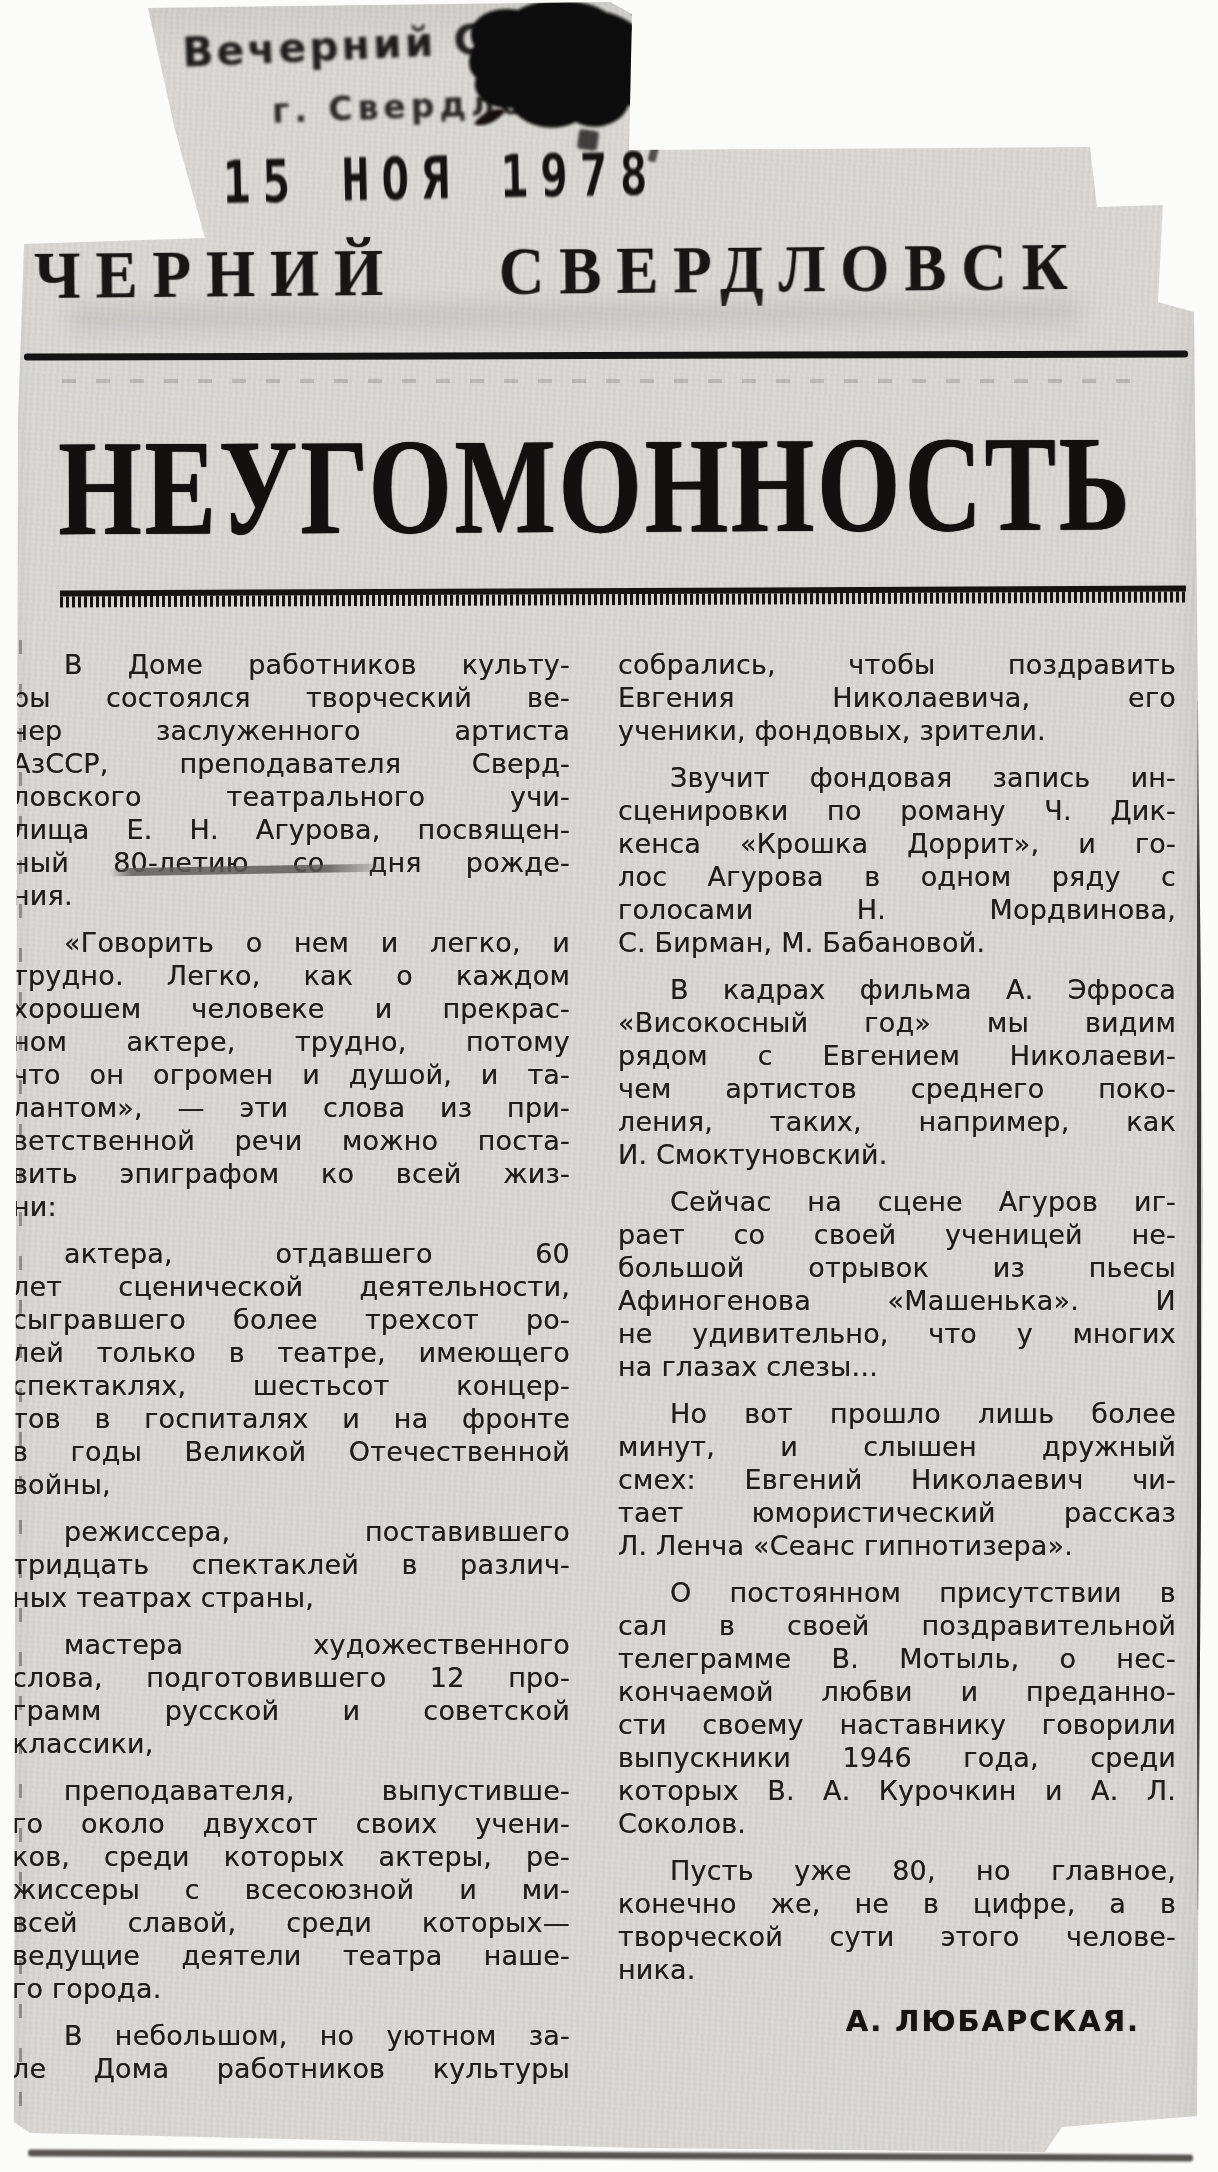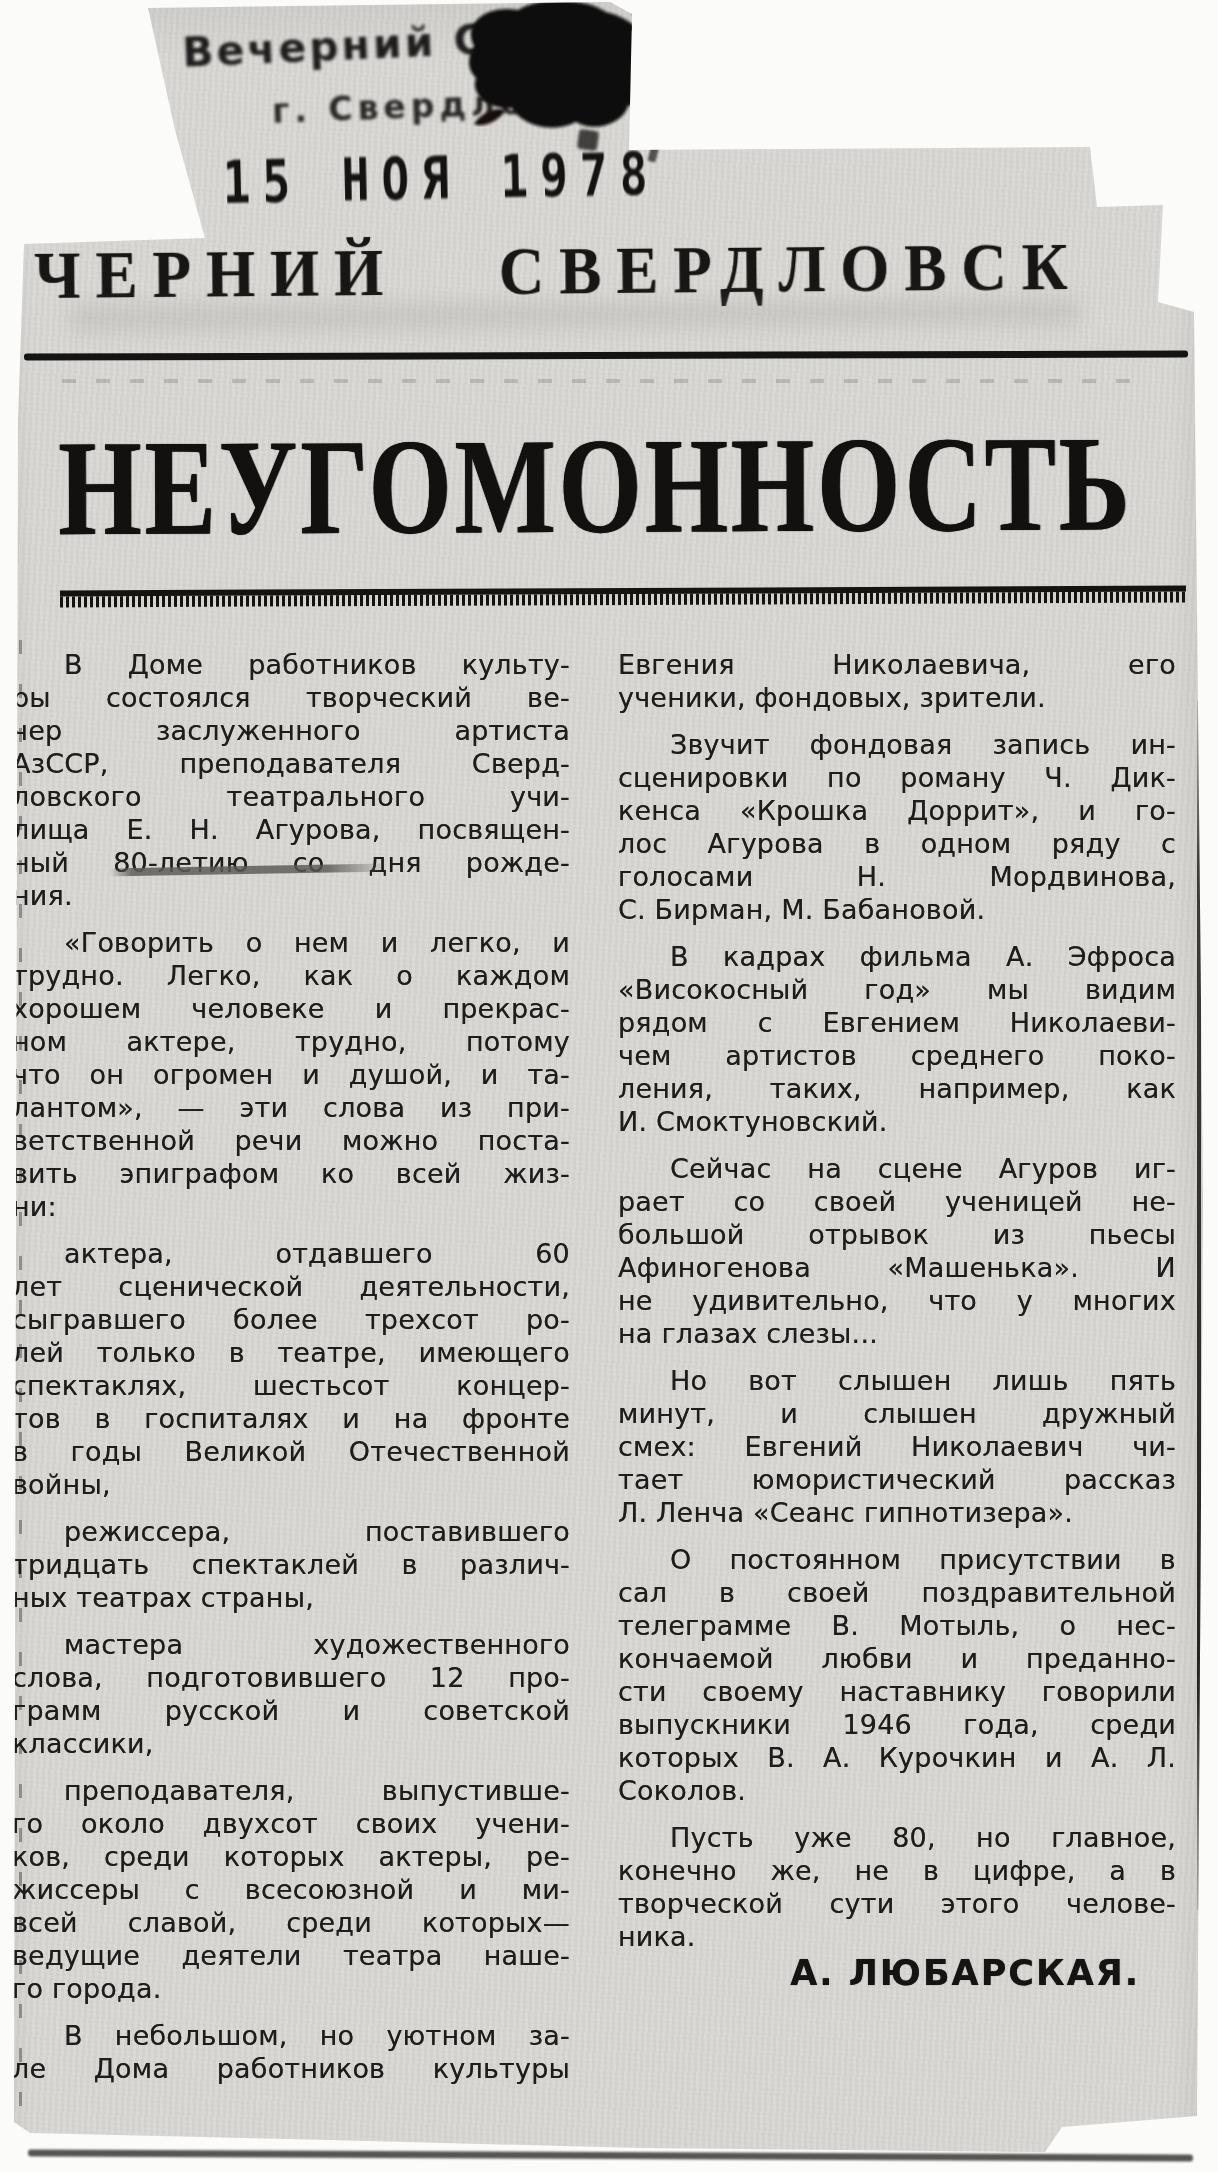--- a/index.html
+++ b/index.html
@@ -91,22 +91,22 @@
   .para{margin:0;}
   .para + .para{margin-top:14px;}
   .tline{
     font-size:27px;line-height:33px;letter-spacing:.2px;
     text-align:justify;text-align-last:justify;white-space:normal;
     text-shadow:0 0 .6px rgba(25,24,22,.7);
   }
   .tline.last{text-align-last:left;}
   .para.indent .tline:first-child{text-indent:52px;}
   .signature{
-    padding-right:36px;text-align:right;
-    font-weight:bold;font-size:35px;letter-spacing:2px;color:#151413;
+    margin-top:18px;padding-right:36px;text-align:right;
+    font-weight:bold;font-size:29px;letter-spacing:2px;color:#151413;
     text-shadow:0 0 .8px rgba(15,14,13,.8);
   }
   
   .col-rule-right{
     left:1197px;top:700px;width:4px;height:1210px;
     background:linear-gradient(180deg, rgba(30,28,25,.15), rgba(25,23,20,.8) 14%, rgba(20,19,17,.9) 82%, rgba(30,28,25,.2));
     border-radius:2px;
   }
   .left-edge-dashes{
     left:19px;top:640px;width:3px;height:1480px;opacity:.45;
@@ -212,20 +212,21 @@
           </div>
           <div class="para indent">
             <div class="tline">В небольшом, но уютном за-</div>
             <div class="tline">ле Дома работников культуры</div>
           </div>
         </div>
     </div>
     <div class="col">
       <div>
           <div class="para">
+            <div class="tline">собрались, чтобы поздравить</div>
             <div class="tline">Евгения Николаевича, его</div>
             <div class="tline last">ученики, фондовых, зрители.</div>
           </div>
           <div class="para indent">
             <div class="tline">Звучит фондовая запись ин-</div>
             <div class="tline">сценировки по роману Ч. Дик-</div>
             <div class="tline">кенса «Крошка Доррит», и го-</div>
             <div class="tline">лос Агурова в одном ряду с</div>
             <div class="tline">голосами Н. Мордвинова,</div>
             <div class="tline last">С. Бирман, М. Бабановой.</div>
@@ -240,21 +241,21 @@
           </div>
           <div class="para indent">
             <div class="tline">Сейчас на сцене Агуров иг-</div>
             <div class="tline">рает со своей ученицей не-</div>
             <div class="tline">большой отрывок из пьесы</div>
             <div class="tline">Афиногенова «Машенька». И</div>
             <div class="tline">не удивительно, что у многих</div>
             <div class="tline last">на глазах слезы...</div>
           </div>
           <div class="para indent">
-            <div class="tline">Но вот слышен лишь пять</div>
+            <div class="tline">Но вот прошло лишь более</div>
             <div class="tline">минут, и слышен дружный</div>
             <div class="tline">смех: Евгений Николаевич чи-</div>
             <div class="tline">тает юмористический рассказ</div>
             <div class="tline last">Л. Ленча «Сеанс гипнотизера».</div>
           </div>
           <div class="para indent">
             <div class="tline">О постоянном присутствии в</div>
             <div class="tline">сал в своей поздравительной</div>
             <div class="tline">телеграмме В. Мотыль, о нес-</div>
             <div class="tline">кончаемой любви и преданно-</div>

